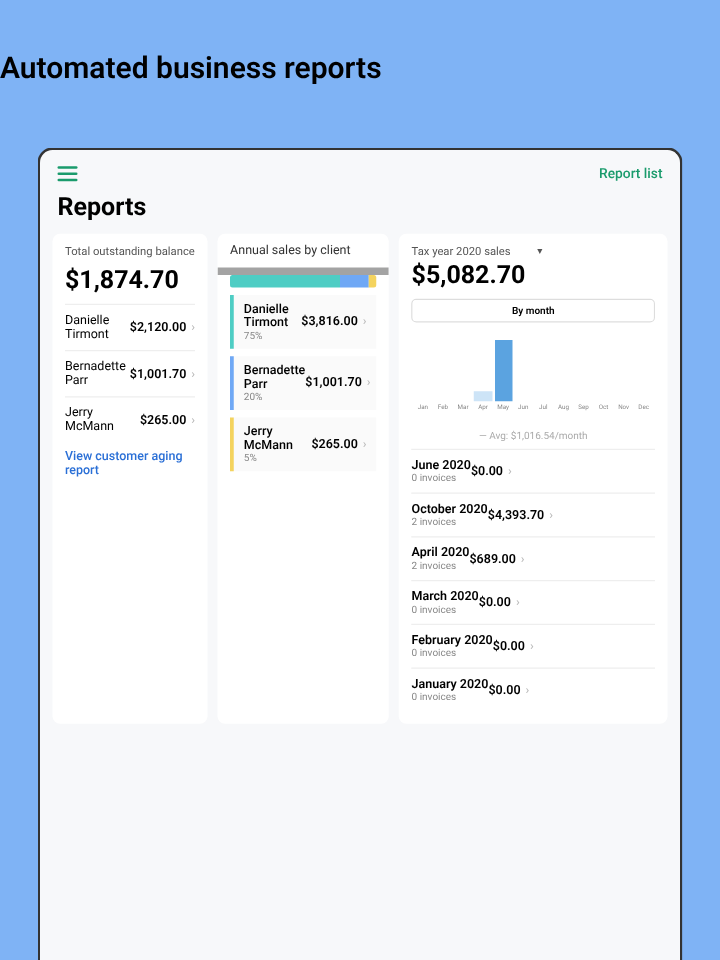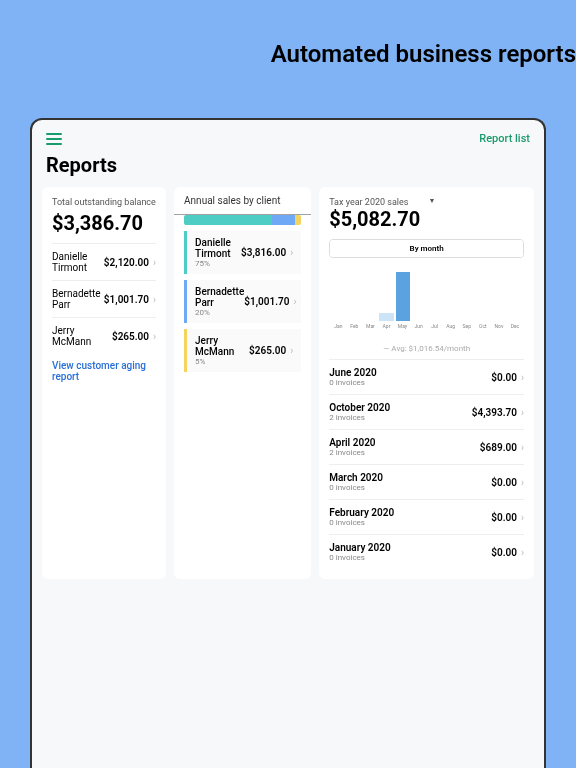--- a/index.html
+++ b/index.html
@@ -1,34 +1,34 @@
 <!DOCTYPE html>
 <html><head>
 <meta charset="utf-8">
 <style>
 *{box-sizing:border-box;margin:0;padding:0;font-family:-apple-system,BlinkMacSystemFont,"Segoe UI",Roboto,sans-serif}
 body{width:576px;height:768px;background:#7fb3f5;overflow:hidden}
-.headline{text-align:right;color:#000;font-size:24px;font-weight:600;padding:40px 0 50px}
+.headline{text-align:left;color:#000;font-size:24px;font-weight:600;padding:40px 0 50px}
 .tablet{background:#f7f8fa;margin:0 30px;border-radius:12px 12px 0 0;border:2px solid #333;border-bottom:none;padding:8px;height:650px;overflow:hidden}
 .topbar{display:flex;justify-content:space-between;align-items:center;padding:4px 6px 8px}
 .hamburger{width:16px;height:12px;display:flex;flex-direction:column;justify-content:space-between;cursor:pointer}
 .hamburger span{height:2px;background:#1a9b6c;border-radius:1px}
 .report-list{color:#1a9b6c;font-size:11px;font-weight:500;cursor:pointer}
 .title{font-size:20px;font-weight:700;padding:0 6px 10px}
 .cols{display:flex;gap:8px;padding:0 2px}
 .col{flex:1;display:flex;flex-direction:row;gap:8px}
 .card{background:#fff;border-radius:6px;padding:10px;font-size:10px}
 .lbl{color:#555;font-size:9px;margin-bottom:4px}
 .big{font-size:20px;font-weight:700;margin-bottom:8px}
 .row{display:flex;justify-content:space-between;align-items:center;padding:7px 0;border-top:1px solid #eee;font-size:10px}
 .row .amt{font-weight:600}
 .chev{color:#bbb;margin-left:4px;font-size:10px}
 .link{color:#2a6fd6;font-size:10px;font-weight:500;padding-top:6px;cursor:pointer}
 .card-h{background:#fff;border-radius:6px;overflow:hidden}
-.card-h .hdr{padding:8px 10px;font-size:10px;color:#333;border-bottom:1px solid #a3a3a3}
+.card-h .hdr{padding:8px 10px;font-size:10px;color:#333;border-bottom:6px solid #a3a3a3}
 .stacked{display:flex;height:10px;margin:0 10px}
 .stacked div:first-child{background:#4ecdc4;border-radius:2px 0 0 2px}
 .stacked div:nth-child(2){background:#6fa8f5}
 .stacked div:nth-child(3){background:#f4d35e;border-radius:0 2px 2px 0}
 .client-row{display:flex;justify-content:space-between;align-items:center;margin:6px 10px;padding:6px 8px;background:#fafafa;border-left:3px solid;font-size:10px}
 .client-row .nm{font-weight:500}
 .client-row .pct{color:#888;font-size:8px}
 .client-row .amt{font-weight:600}
 .c1{border-color:#4ecdc4}.c2{border-color:#6fa8f5}.c3{border-color:#f4d35e}
 .link2{color:#2a6fd6;font-size:10px;font-weight:500;padding:8px 10px 10px;cursor:pointer}
@@ -41,21 +41,21 @@
 .seg div:not(.active){background:#eee;color:#666}
 .chart{height:70px;position:relative;margin-bottom:4px}
 .bars{display:flex;align-items:flex-end;height:55px;gap:2px;padding:0 2px}
 .bars div{flex:1;background:transparent}
 .bars .b4{background:#cde4f7;height:15%}
 .bars .b5{background:#5ba3e0;height:90%}
 .xlabels{display:flex;gap:2px;font-size:5px;color:#888;padding:2px 2px 0}
 .xlabels div{flex:1;text-align:center}
 .avg{text-align:center;color:#aaa;font-size:8px;padding:4px 0 6px;border-bottom:1px solid #eee}
 .avg::before{content:"— "}
-.mrow{display:flex;justify-content:space-between;align-items:center;padding:7px 0;border-bottom:1px solid #eee}
+.mrow{display:flex;justify-content:flex-start;align-items:center;padding:7px 0;border-bottom:1px solid #eee}
 .mrow:last-child{border-bottom:none}
 .mname{font-size:10px;font-weight:600}
 .minv{font-size:8px;color:#888}
 .mamt{font-size:10px;font-weight:600}
 </style>
 </head>
 <body>
 
 <div class="headline">Automated business reports</div>
 
@@ -67,21 +67,21 @@
         <span></span>
       </div>
     <div class="report-list">Report list</div>
   </div>
   <div class="title">Reports</div>
 
   <div class="cols">
     <div class="col">
       <div class="card">
         <div class="lbl">Total outstanding balance</div>
-        <div class="big">$3,386.70</div>
+        <div class="big">$1,874.70</div>
         <div class="row">
           <span>Danielle Tirmont</span>
           <span><span class="amt">$2,120.00</span><span class="chev">›</span></span>
         </div>
         <div class="row">
           <span>Bernadette Parr</span>
           <span><span class="amt">$1,001.70</span><span class="chev">›</span></span>
         </div>
         <div class="row">
           <span>Jerry McMann</span>

